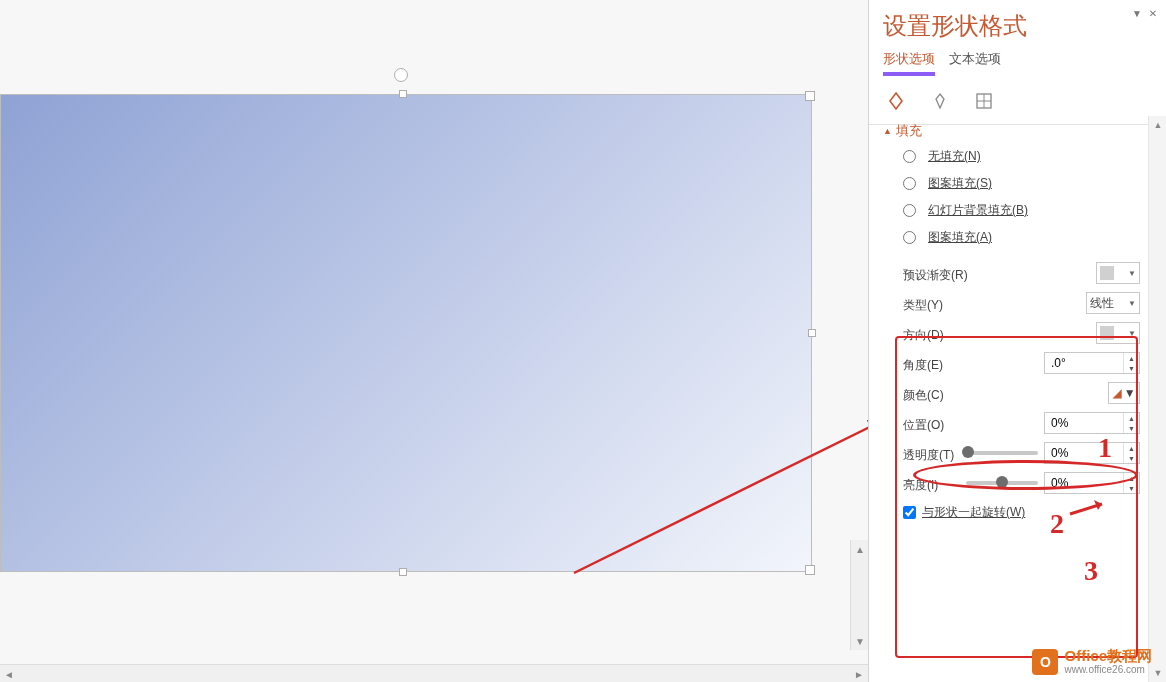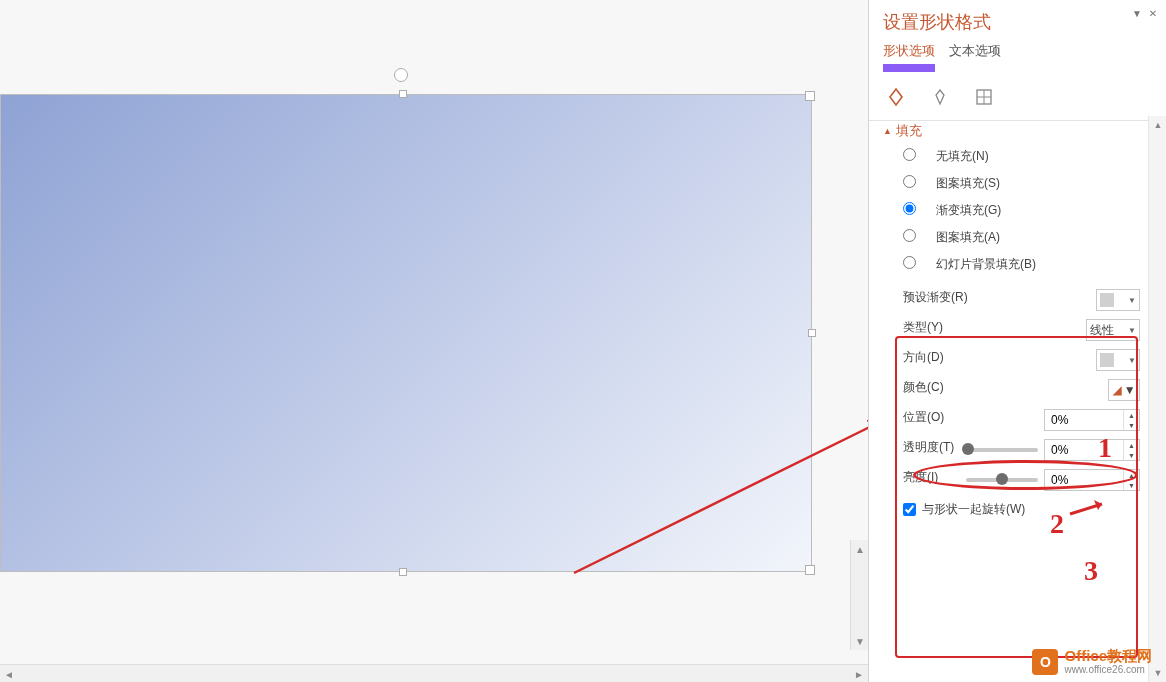--- a/index.html
+++ b/index.html
@@ -18,41 +18,41 @@
   .hscroll .arr{position:absolute;top:0;width:18px;height:18px;display:flex;align-items:center;justify-content:center;color:#888;font-size:10px;cursor:pointer;}
   .hscroll .arr.l{left:0;} .hscroll .arr.r{right:0;}
   .vscroll{position:absolute;right:0;top:540px;width:18px;height:110px;background:#f0f0f0;border-left:1px solid #ddd;}
   .vscroll .arr{position:absolute;left:0;height:18px;width:18px;display:flex;align-items:center;justify-content:center;color:#888;font-size:10px;cursor:pointer;}
   .vscroll .arr.t{top:0;} .vscroll .arr.b{bottom:0;}
 
   .arrow-line{position:absolute;pointer-events:none;}
 
   .panel { position:absolute; left:868px; top:0; width:298px; height:682px; background:#fff; border-left:1px solid #d4d4d4; font-size:12px; color:#444;}
   .panel-header{padding:10px 14px 4px 14px;}
-  .panel-title{color:#c55a32;font-size:18px;font-weight:400;}
+  .panel-title{color:#c55a32;font-size:24px;font-weight:400;}
   .panel-close{position:absolute;right:6px;top:6px;display:flex;gap:2px;}
   .pc-btn{width:14px;height:14px;display:flex;align-items:center;justify-content:center;color:#777;cursor:pointer;font-size:10px;}
   .tabs{display:flex;gap:14px;padding:4px 14px 0 14px;font-size:13px;}
   .tab{padding-bottom:4px;cursor:pointer;color:#555;}
-  .tab.active{color:#c55a32;border-bottom:8px solid #8b5cf6;}
+  .tab.active{color:#c55a32;border-bottom:4px solid #8b5cf6;}
   .icon-row{display:flex;gap:18px;padding:12px 14px 8px 14px;}
   .icon-row .ic{width:26px;height:26px;display:flex;align-items:center;justify-content:center;cursor:pointer;color:#c55a32;}
   .icon-row .ic.inactive{color:#888;}
   .hr{border-top:1px solid #e3e3e3;margin:2px 0;}
   .section-body{position:absolute;left:0;top:116px;right:18px;bottom:0;overflow:hidden;padding:6px 0 0 14px;}
   .r-scroll{position:absolute;right:0;top:116px;width:18px;bottom:0;background:#f4f4f4;border-left:1px solid #e6e6e6;}
   .r-scroll .arr{position:absolute;left:0;width:18px;height:18px;display:flex;align-items:center;justify-content:center;color:#888;font-size:9px;cursor:pointer;}
   .r-scroll .arr.t{top:0;} .r-scroll .arr.b{bottom:0;}
 
   .sec-head{display:flex;align-items:center;gap:4px;color:#c55a32;font-size:13px;cursor:pointer;margin-bottom:8px;}
   .sec-head .tri{font-size:9px;color:#c55a32;}
   .radios{padding-left:20px;display:flex;flex-direction:column;gap:10px;margin-bottom:12px;}
-  .radio{display:flex;align-items:flex-start;gap:20px;cursor:pointer;}
+  .radio{display:flex;align-items:center;gap:12px;cursor:pointer;text-decoration:underline;}
   .radio input{margin:0;}
-  .row{display:flex;align-items:flex-start;justify-content:space-between;padding:4px 8px 4px 20px;height:30px;}
+  .row{display:flex;align-items:flex-end;justify-content:space-between;padding:4px 8px 4px 20px;height:30px;}
   .row .lbl{color:#444;}
   .combo{width:44px;height:22px;border:1px solid #c8c8c8;background:#fff;display:flex;align-items:center;justify-content:space-between;padding:0 3px;cursor:pointer;}
   .combo.swatch .sw{width:14px;height:14px;background:#d0d0d0;}
   .combo .dd{font-size:8px;color:#666;}
   .spinner{width:96px;height:22px;border:1px solid #c8c8c8;background:#fff;display:flex;align-items:center;position:relative;}
   .spinner input{border:0;outline:0;width:72px;padding:0 6px;font-size:12px;background:transparent;}
   .spinner .sp-btns{position:absolute;right:0;top:0;width:16px;height:100%;border-left:1px solid #e0e0e0;display:flex;flex-direction:column;}
   .spinner .sp-btns div{flex:1;display:flex;align-items:center;justify-content:center;font-size:7px;color:#555;cursor:pointer;}
 
   .red-box{position:absolute;border:2px solid #d62828;border-radius:4px;pointer-events:none;}
@@ -64,21 +64,21 @@
   .stop{position:absolute;top:-2px;width:12px;height:24px;background:#fff;border:1px solid #888;cursor:pointer;}
   .stop.sel{border-color:#c55a32;z-index:2;}
   .stop-btn{width:22px;height:22px;border:1px solid #c8c8c8;display:flex;align-items:center;justify-content:center;cursor:pointer;color:#7a8a3a;font-size:11px;}
   .red-ellipse{position:absolute;border:3px solid #d62828;border-radius:50%;pointer-events:none;}
   .ell-stops{left:913px;top:460px;width:225px;height:30px;}
   .slider{position:relative;width:72px;height:4px;background:#c8c8c8;border-radius:2px;}
   .slider .knob{position:absolute;top:-5px;width:12px;height:12px;border-radius:50%;background:#6d6d6d;cursor:pointer;}
   .row .controls{display:flex;align-items:center;gap:6px;}
   .color-btn{width:32px;height:22px;border:1px solid #c8c8c8;display:flex;align-items:center;justify-content:center;cursor:pointer;gap:2px;}
   .color-btn .bucket{font-size:12px;color:#c55a32;}
-  .checkbox-row{display:flex;align-items:center;gap:6px;padding:6px 8px 4px 20px;cursor:pointer;}
+  .checkbox-row{display:flex;align-items:center;gap:6px;padding:6px 8px 4px 20px;cursor:pointer;text-decoration:underline;}
   .checkbox-row input{margin:0;}
 
   .red-mark{position:absolute;color:#d62828;font-weight:900;font-size:28px;font-family:"Segoe Script","Comic Sans MS",cursive;pointer-events:none;}
   .red-arrow-short{position:absolute;pointer-events:none;}
 
   .watermark{position:absolute;right:14px;bottom:6px;display:flex;align-items:center;gap:6px;pointer-events:none;z-index:50;}
   .wm-icon{width:26px;height:26px;background:#e2711d;border-radius:4px;display:flex;align-items:center;justify-content:center;color:#fff;font-weight:bold;font-size:14px;}
   .wm-text .t1{color:#e2711d;font-weight:bold;font-size:15px;line-height:1;}
   .wm-text .t2{color:#888;font-size:10px;line-height:1.3;}
 </style>
@@ -152,30 +152,26 @@
     <div class="radios">
       <label class="radio">
           <input type="radio" name="f" style="">
           <span>无填充(N)</span>
         </label>
       <label class="radio">
           <input type="radio" name="f" style="">
           <span>图案填充(S)</span>
         </label>
       <label class="radio">
-          <input type="radio" name="f" checked="" style="">
-          <span>渐变填充(G)</span>
+          <input type="radio" name="f" style="">
+          <span>幻灯片背景填充(B)</span>
         </label>
       <label class="radio">
           <input type="radio" name="f" style="">
           <span>图案填充(A)</span>
-        </label>
-      <label class="radio">
-          <input type="radio" name="f" style="">
-          <span>幻灯片背景填充(B)</span>
         </label>
     </div>
 
     <div class="row">
       <span class="lbl">预设渐变(R)</span>
       <div class="combo swatch">
           <div class="sw"></div>
           <span class="dd">▼</span>
         </div>
     </div>
@@ -185,20 +181,30 @@
           <span>线性</span>
           <span class="dd">▼</span>
         </div>
     </div>
     <div class="row">
       <span class="lbl">方向(D)</span>
       <div class="combo swatch">
           <div class="sw"></div>
           <span class="dd">▼</span>
         </div>
+    </div>
+    <div class="row">
+      <span class="lbl">角度(E)</span>
+      <div class="spinner">
+        <input value=".0°" style="">
+        <div class="sp-btns">
+            <div>▲</div>
+            <div>▼</div>
+          </div>
+      </div>
     </div>
 
 
     <div class="row">
       <span class="lbl">颜色(C)</span>
       <div class="color-btn">
           <span class="bucket">◢</span>
           <span class="dd">▼</span>
         </div>
     </div>

